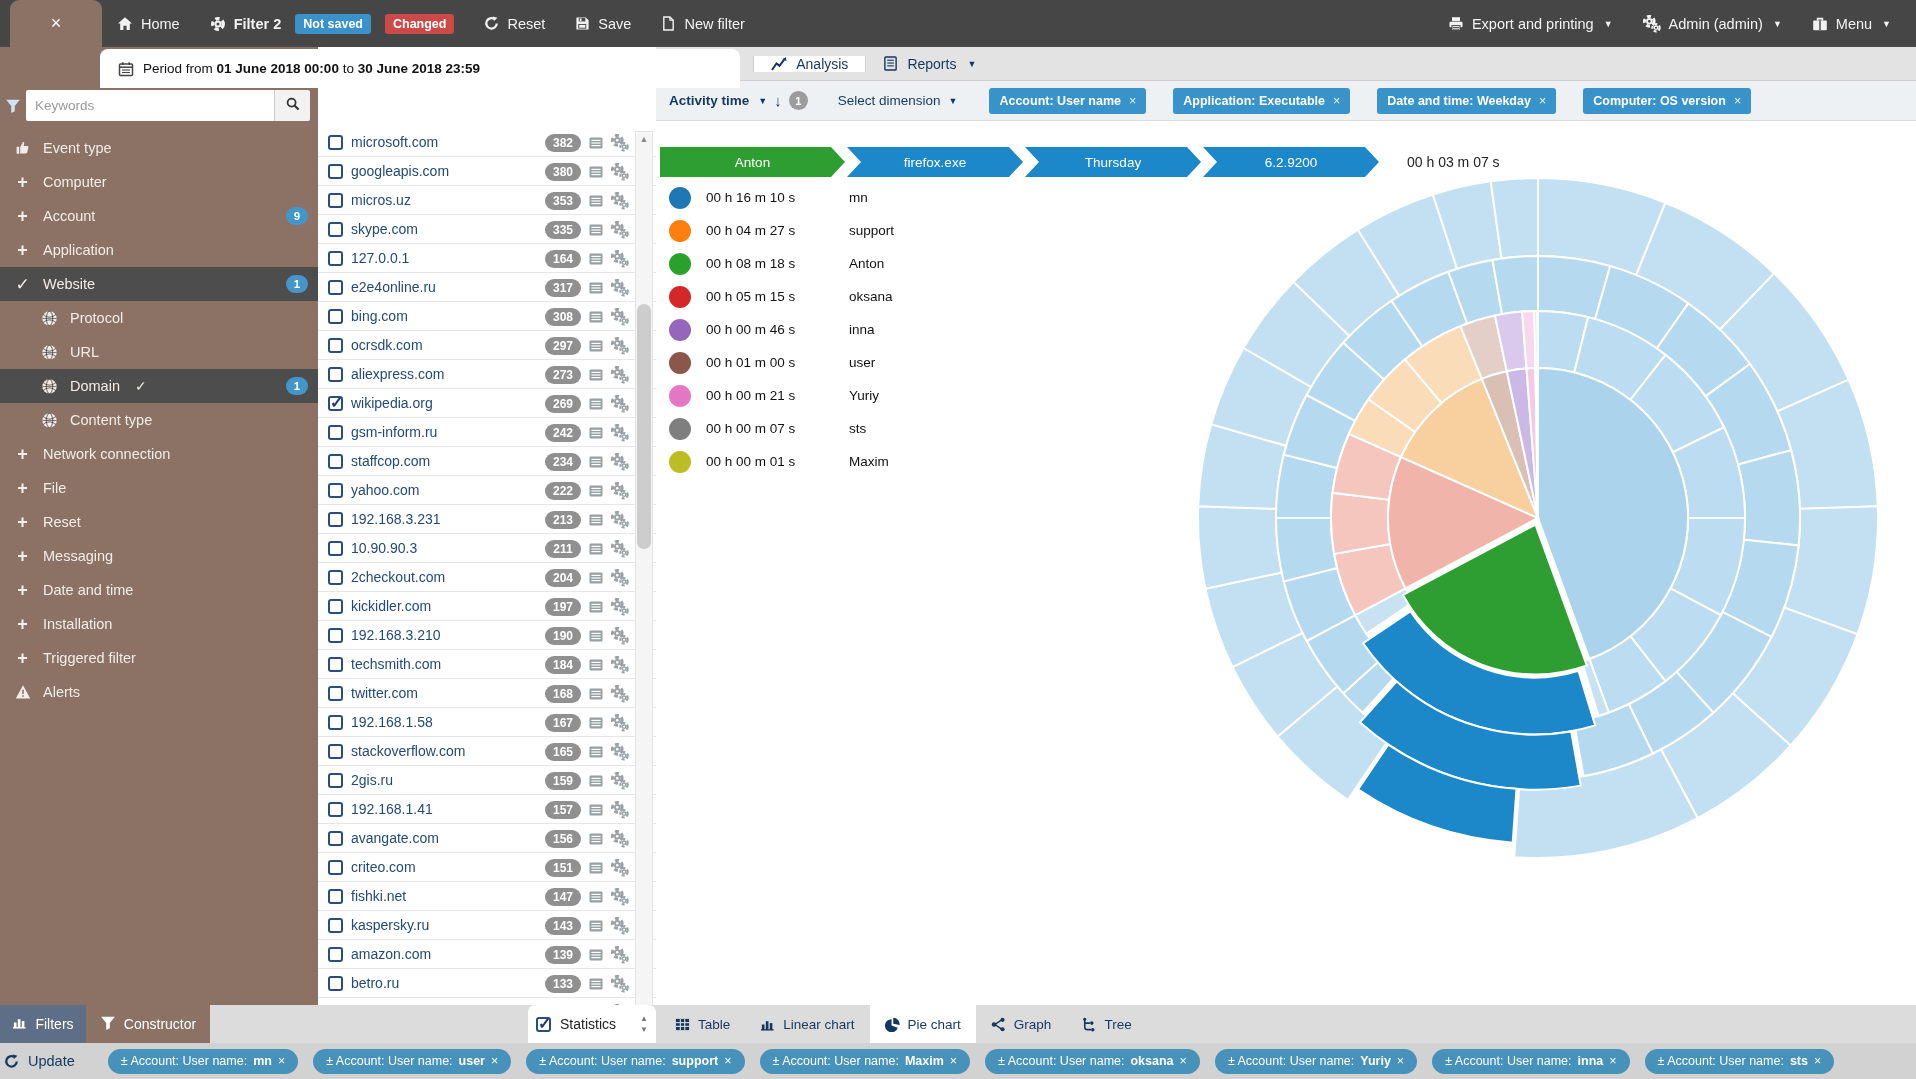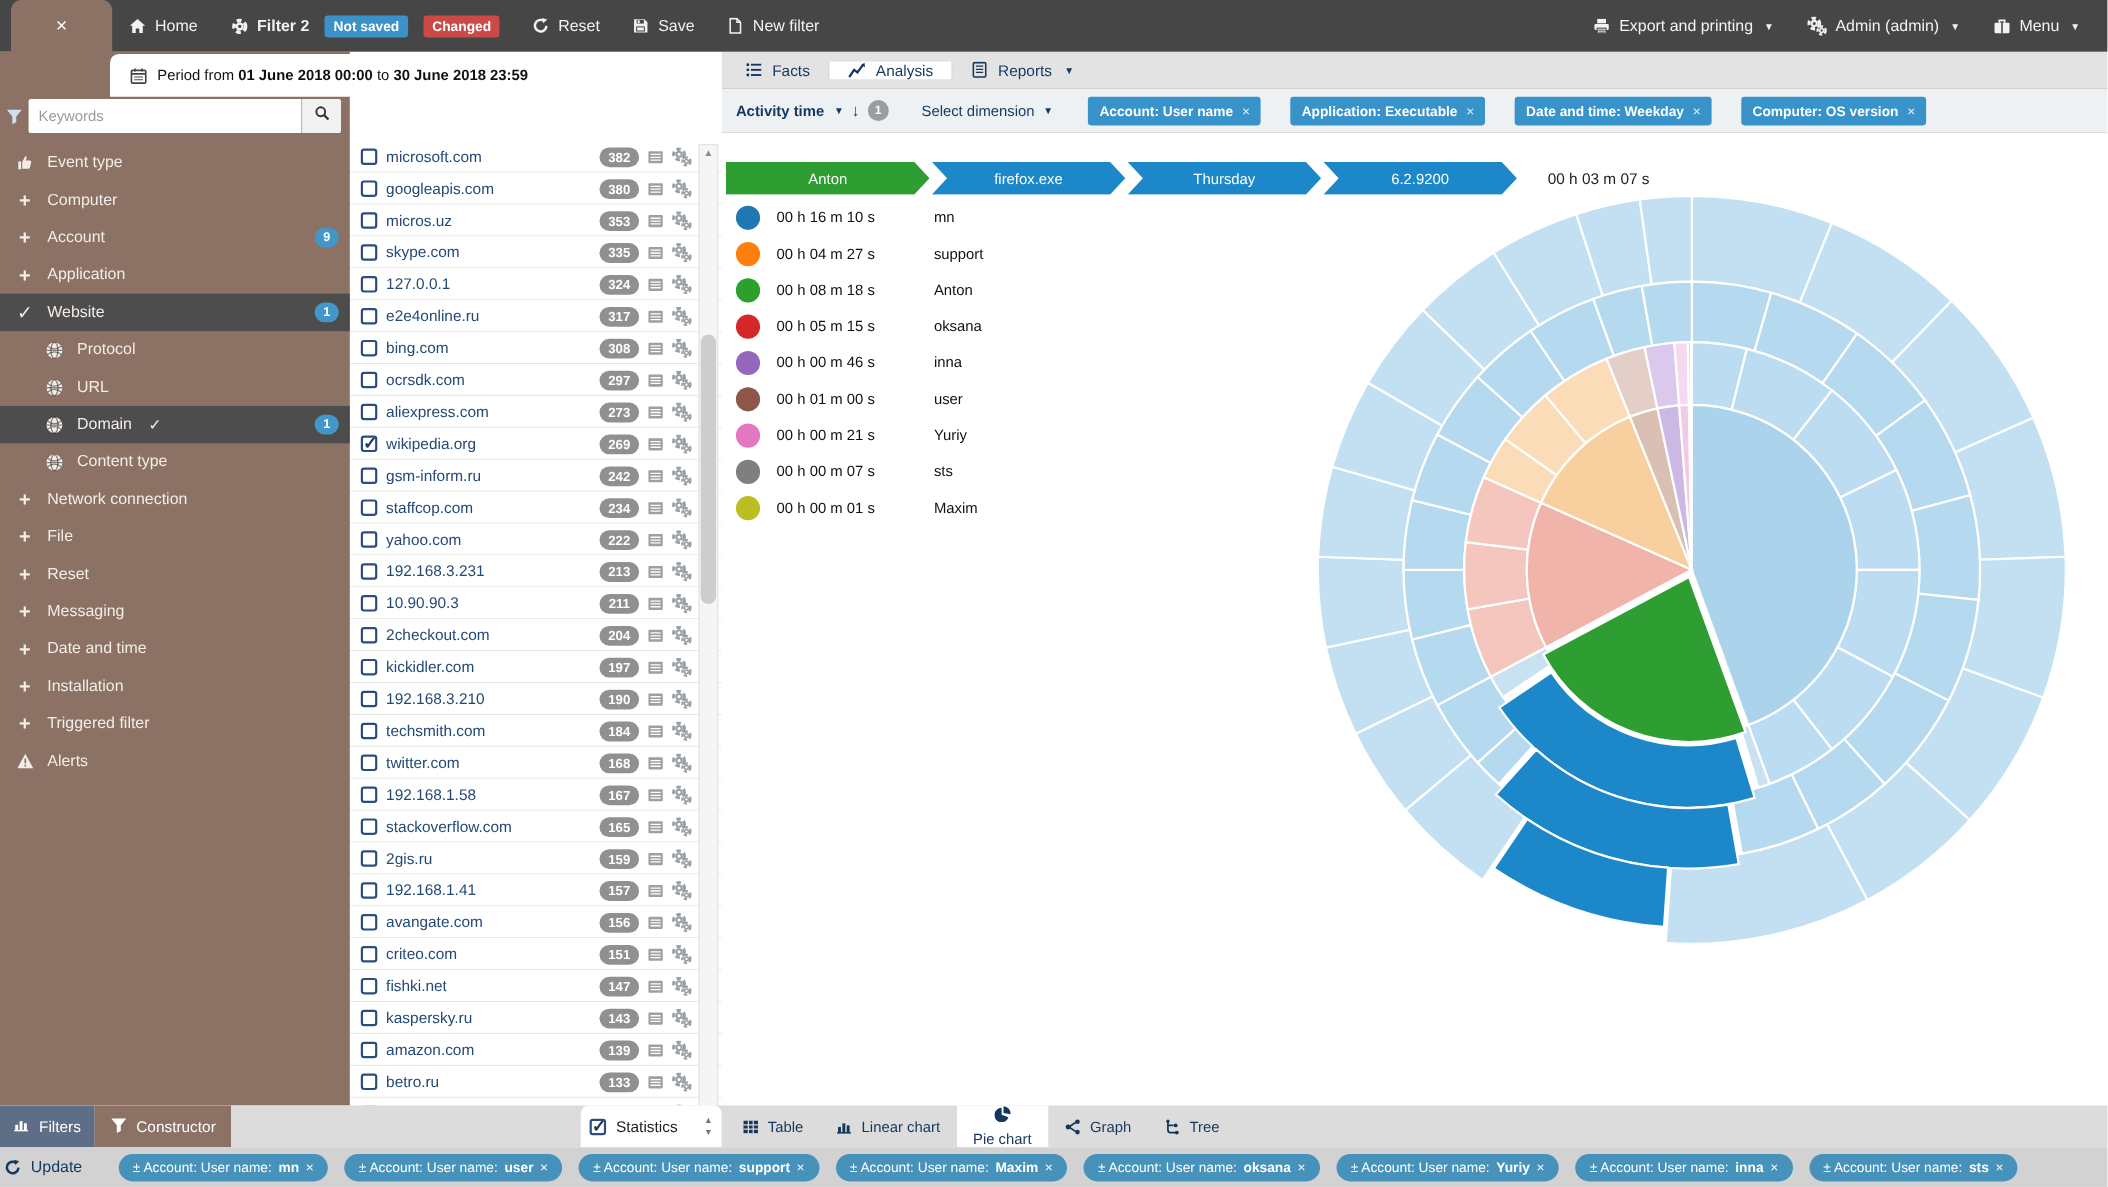--- a/index.html
+++ b/index.html
@@ -10,21 +10,21 @@
   .toolbar { position:absolute; left:0; top:0; width:1916px; height:47px; background:#464646; display:flex; align-items:center; z-index:30; }
   .close-tab { width:92px; height:47px; margin-left:10px; background:#8b7265; border-radius:9px 9px 0 0; display:flex; align-items:center; justify-content:center; color:#fff; font-size:18px; cursor:pointer; }
   .tb-item { display:flex; align-items:center; gap:8px; color:#f2f2f2; font-size:14.5px; margin:0 15px; white-space:nowrap; cursor:pointer; }
   .tb-item .ic { display:flex; }
   .tb-item b { font-weight:bold; }
   .tb-badge { border-radius:3px; padding:3px 8px; font-size:12.5px; font-weight:bold; color:#fff; margin-left:6px; }
   .tb-right { margin-left:auto; display:flex; align-items:center; margin-right:10px; }
   .caret { font-size:9px; margin-left:2px; }
 
   
-  .period-bar { position:absolute; left:100px; top:49px; width:556px; height:39px; background:#fff; border-radius:8px 8px 0 0; display:flex; align-items:center; padding-left:18px; gap:9px; z-index:25; font-size:13.5px; color:#111; }
+  .period-bar { position:absolute; left:100px; top:49px; width:640px; height:39px; background:#fff; border-radius:8px 8px 0 0; display:flex; align-items:center; padding-left:18px; gap:9px; z-index:25; font-size:13.5px; color:#111; }
   .period-bar b { font-weight:bold; }
   .period-bar .ic { color:#444; display:flex; }
 
   
   .sidebar { position:absolute; left:0; top:47px; width:318px; height:958px; background:#8b7265; z-index:10; }
   .kw-row { position:absolute; top:43px; left:5px; right:8px; height:31px; display:flex; align-items:center; }
   .kw-row .funnel { color:#cfe0ee; margin-right:5px; display:flex; }
   .kw-row input { flex:1; height:31px; border:none; outline:none; padding:0 9px; font-size:13.5px; color:#555; border-radius:2px 0 0 2px; font-family:inherit; }
   .kw-row input::placeholder { color:#9a9a9a; }
   .kw-btn { width:36px; height:31px; background:#f2f2f2; border-left:1px solid #ccc; border-radius:0 2px 2px 0; display:flex; align-items:center; justify-content:center; color:#333; cursor:pointer; }
@@ -84,21 +84,21 @@
   
   .footer-row { position:absolute; left:0; top:1005px; width:1916px; height:38px; background:#dcdcdc; z-index:20; }
   .ftab { position:absolute; top:0; height:38px; display:flex; align-items:center; justify-content:center; gap:8px; color:#fff; font-size:14px; cursor:pointer; }
   .ftab-filters { left:0; width:86px; background:#5d6e86; }
   .ftab-constructor { left:86px; width:124px; background:#8b7265; }
   .stats-tab { position:absolute; left:528px; top:0; width:128px; height:38px; background:#fff; border-radius:7px 7px 0 0; display:flex; align-items:center; gap:9px; padding:0 8px; }
   .stats-tab .slabel { font-size:14px; color:#222; }
   .stats-arrows { margin-left:auto; display:flex; flex-direction:column; gap:3px; color:#777; font-size:8px; line-height:1; cursor:pointer; text-align:center; }
   .btabs { position:absolute; left:660px; top:0; height:38px; display:flex; align-items:stretch; }
   .btab { display:flex; align-items:center; gap:8px; padding:0 15px; font-size:13.5px; color:#14375e; cursor:pointer; white-space:nowrap; }
-  .btab.active { background:#fff;flex-direction:column; }
+  .btab.active { background:#fff; }
   .btab .ic { display:flex; }
 
   
   .bottom-bar { position:absolute; left:0; top:1043px; width:1916px; height:36px; background:#d2d2d2; display:flex; align-items:center; gap:15px; padding-left:4px; z-index:20; }
   .update { display:flex; align-items:center; gap:9px; font-size:14.5px; color:#12395f; cursor:pointer; margin-right:18px; }
   .bchip { background:#4792ba; color:#fff; border-radius:14px; height:25px; display:flex; align-items:center; padding:0 13px; font-size:12.5px; gap:6px; white-space:nowrap; cursor:pointer; }
   .bchip b { font-weight:bold; }
   .bchip .x { cursor:pointer; }
 </style>
 </head>
@@ -444,21 +444,21 @@
               <circle cx="11.6" cy="11.3" r="3.2" fill="none" stroke="currentColor" stroke-width="1.984" stroke-dasharray="2.6 1.8"></circle>
               <circle cx="11.6" cy="11.3" r="1.536" fill="none" stroke="currentColor" stroke-width="1.2160000000000002"></circle>
             </svg>
           </span>
         </span>
       </div>
       <div class="drow">
         <span class="cb"></span>
         <span class="dlabel">127.0.0.1</span>
         <span class="drow-right">
-          <span class="cnt-pill">324</span>
+          <span class="cnt-pill">164</span>
           <span class="rowic">
             <svg width="16" height="16" viewBox="0 0 16 16" xmlns="http://www.w3.org/2000/svg">
               <rect x="1.5" y="2.5" width="13" height="11" rx="1" fill="currentColor"></rect>
               <g stroke="#ffffff" stroke-width="1.2">
                 <line x1="3.4" y1="5.4" x2="12.6" y2="5.4"></line>
                 <line x1="3.4" y1="8" x2="12.6" y2="8"></line>
                 <line x1="3.4" y1="10.6" x2="12.6" y2="10.6"></line>
               </g>
             </svg>
           </span>

